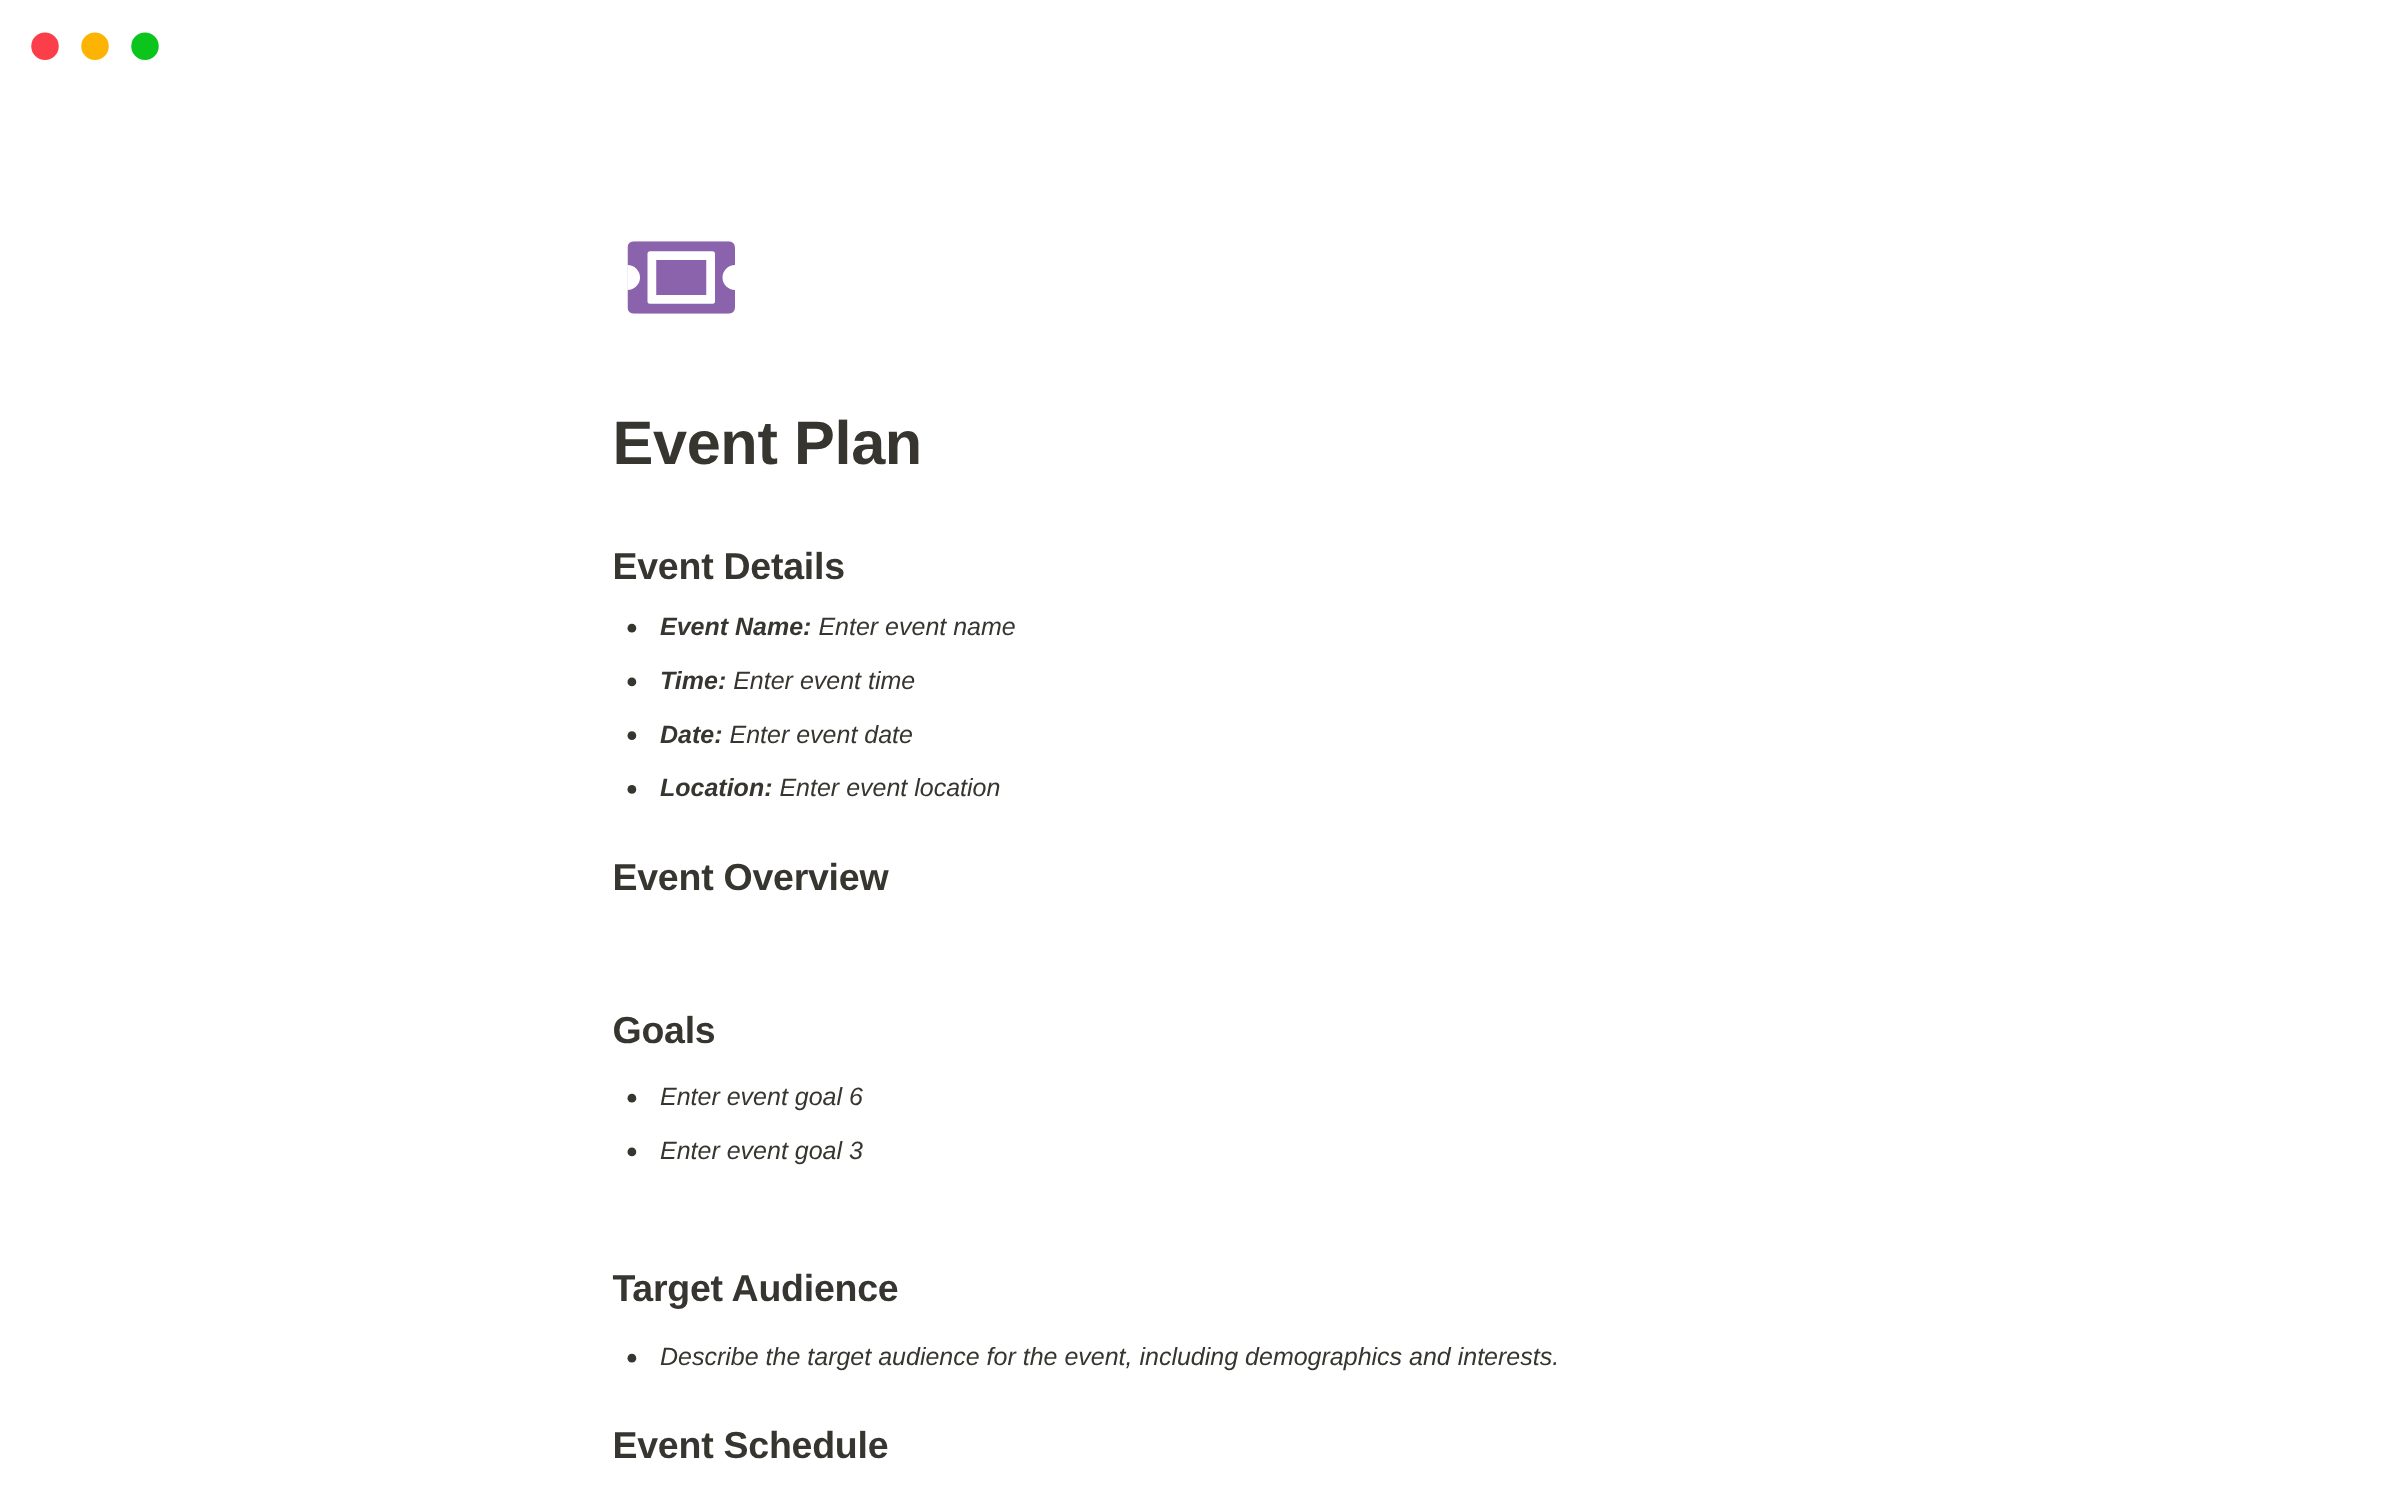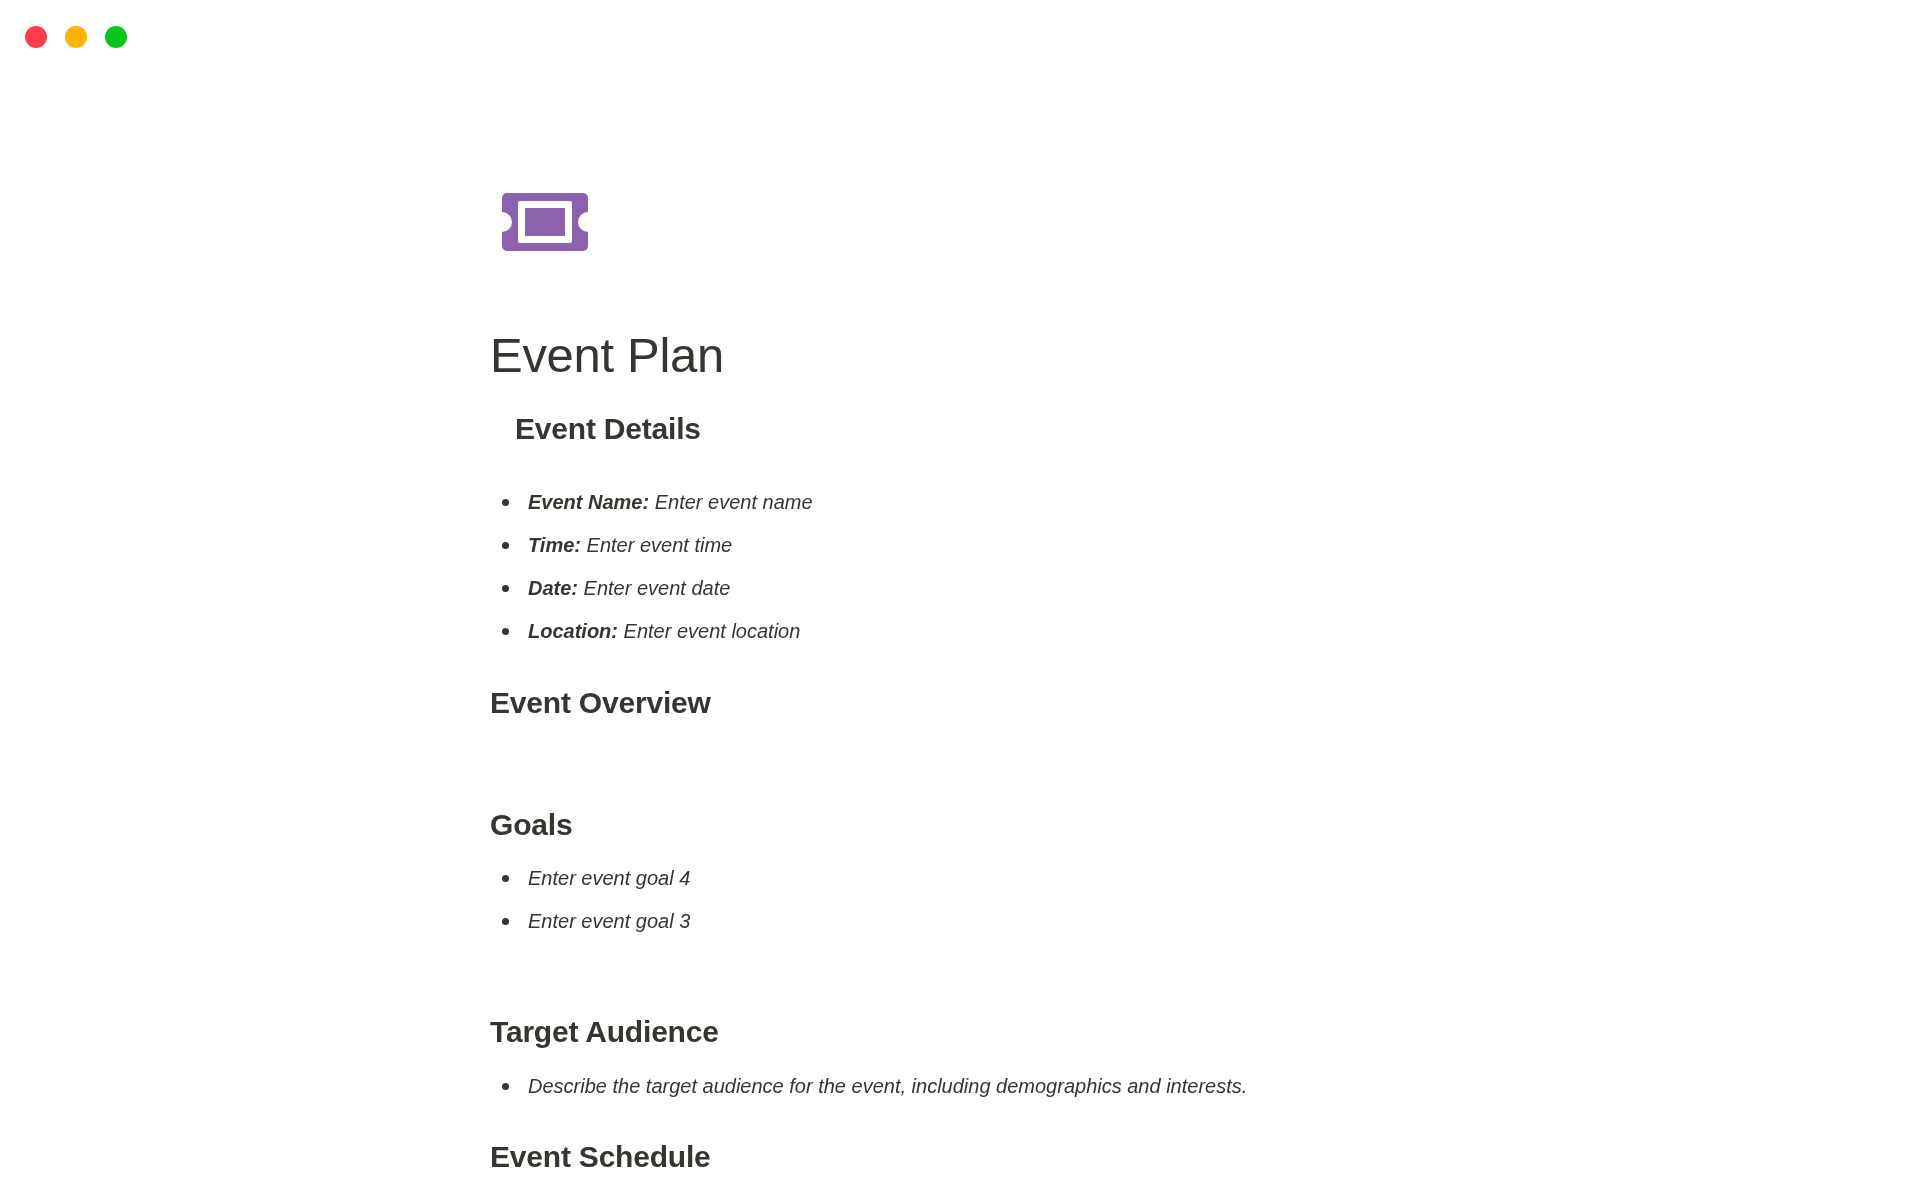--- a/index.html
+++ b/index.html
@@ -20,29 +20,29 @@
   .tl.minimize { background: #FDB301; }
   .tl.zoomctl  { background: #0BC51C; }
 
   
   .page-icon {
     position: absolute; left: 502px; top: 193px;
     width: 86px; height: 58px; cursor: pointer;
   }
   .page-title {
     position: absolute; left: 490px; top: 326px;
-    margin: 0; font-size: 49px; line-height: 1.2; font-weight: 400;
+    margin: 0; font-size: 49px; line-height: 1.2; font-weight: 700;
     letter-spacing: -0.3px; white-space: nowrap;
   }
   .section-heading {
     position: absolute; left: 490px;
     margin: 0; font-size: 30px; line-height: 39px; font-weight: 700;
     letter-spacing: -0.2px; white-space: nowrap;
   }
-  .h-details   { top: 409px; margin-left: 25px; }
+  .h-details   { top: 434px; }
   .h-overview  { top: 683px; }
   .h-goals     { top: 805px; }
   .h-audience  { top: 1012px; }
   .h-schedule  { top: 1137px; }
 
   .bullet-list {
     position: absolute; left: 490px;
     list-style: none; margin: 0; padding: 0;
     font-size: 20px; line-height: 30px; width: 1100px; font-style: italic;
   }
@@ -108,21 +108,21 @@
   </ul>
 
   <h2 class="section-heading h-overview">Event Overview</h2>
 
 
   <h2 class="section-heading h-goals">Goals</h2>
 
   <ul class="bullet-list list-goals">
     <li>
       <span class="bullet-marker"></span>
-      <span>Enter event goal 4</span>
+      <span>Enter event goal 6</span>
     </li>
     <li>
       <span class="bullet-marker"></span>
       <span>Enter event goal 3</span>
     </li>
   </ul>
 
   <h2 class="section-heading h-audience">Target Audience</h2>
 
   <ul class="bullet-list list-audience">

